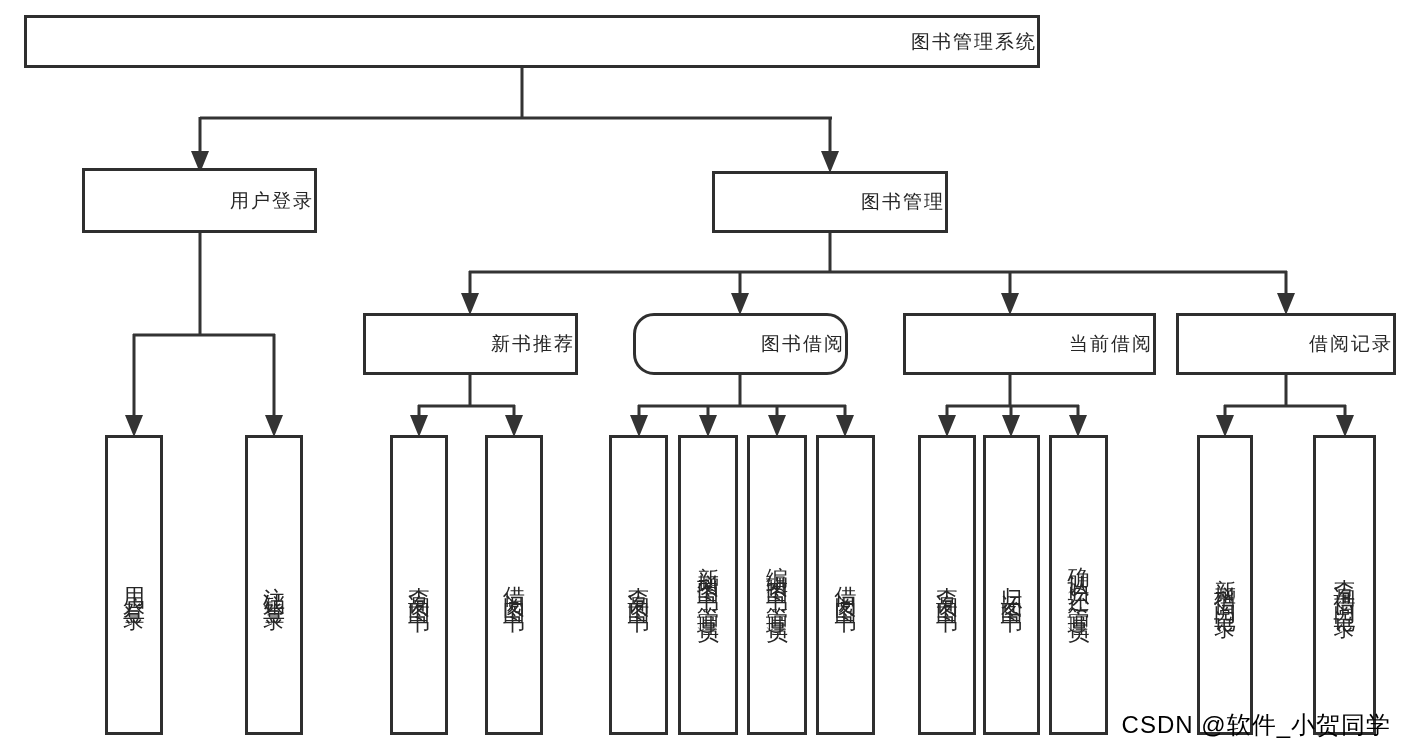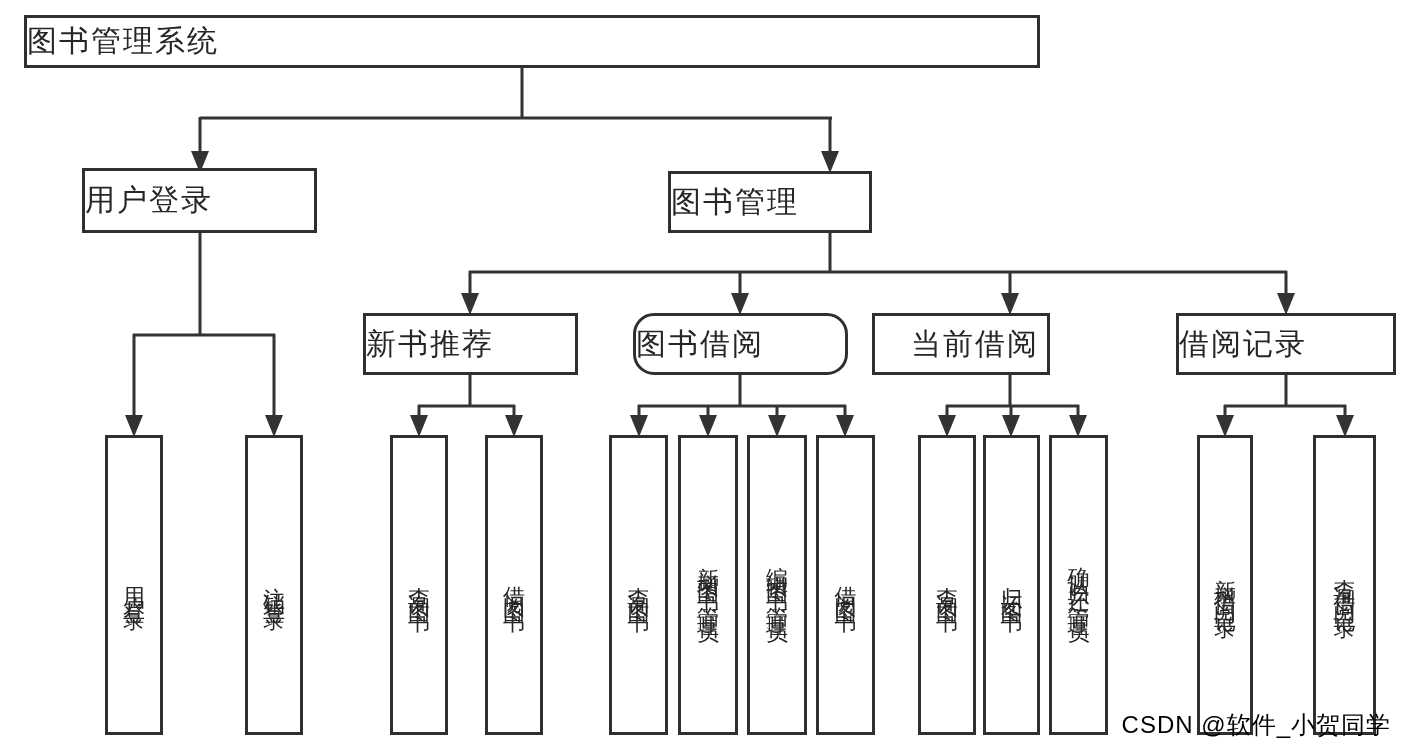--- a/index.html
+++ b/index.html
@@ -3,22 +3,22 @@
 <meta charset="utf-8">
 <style>
   html,body{margin:0;padding:0;background:#ffffff;}
   .stage{
     position:relative;width:1405px;height:747px;background:#ffffff;
     font-family:"Liberation Sans",sans-serif;overflow:hidden;
   }
   .hbox{
     position:absolute;box-sizing:border-box;
     border:3px solid #2f2f2f;background:#ffffff;
-    display:flex;align-items:center;justify-content:flex-start;
-    font-size:30px;letter-spacing:2px;color:#262626;
+    display:flex;align-items:center;justify-content:flex-end;
+    font-size:19px;letter-spacing:2px;color:#262626;
   }
   .vbox{
     position:absolute;box-sizing:border-box;top:435px;height:300px;
     border:3px solid #2f2f2f;background:#ffffff;
     display:flex;align-items:center;justify-content:center;
   }
   .vbox span{
     writing-mode:vertical-rl;text-orientation:mixed;
     font-size:22px;letter-spacing:8px;line-height:1;color:#262626;
     white-space:nowrap;
@@ -60,31 +60,31 @@
     <path class="head" d="M1216 415 H1234 L1225 437 Z M1336 415 H1354 L1345 437 Z"></path>
   </svg>
 
   <div class="hbox" style="left:24px;top:15px;width:1016px;height:53px;">
     <span>图书管理系统</span>
   </div>
 
   <div class="hbox" style="left:82px;top:168px;width:235px;height:65px;">
     <span>用户登录</span>
   </div>
-  <div class="hbox" style="left:668px;top:171px;width:204px;height:62px;">
+  <div class="hbox" style="left:712px;top:171px;width:236px;height:62px;">
     <span>图书管理</span>
   </div>
 
   <div class="hbox" style="left:363px;top:313px;width:215px;height:62px;">
     <span>新书推荐</span>
   </div>
   <div class="hbox" style="left:633px;top:313px;width:215px;height:62px;border-radius:21px;">
     <span>图书借阅</span>
   </div>
-  <div class="hbox" style="left:872px;top:313px;width:178px;height:62px;padding-left:36px;">
+  <div class="hbox" style="left:903px;top:313px;width:253px;height:62px;padding-left:36px;">
     <span>当前借阅</span>
   </div>
   <div class="hbox" style="left:1176px;top:313px;width:220px;height:62px;">
     <span>借阅记录</span>
   </div>
 
   <div class="vbox" style="left:105px;width:58px;">
     <span>用户登录</span>
   </div>
   <div class="vbox" style="left:245px;width:58px;">

